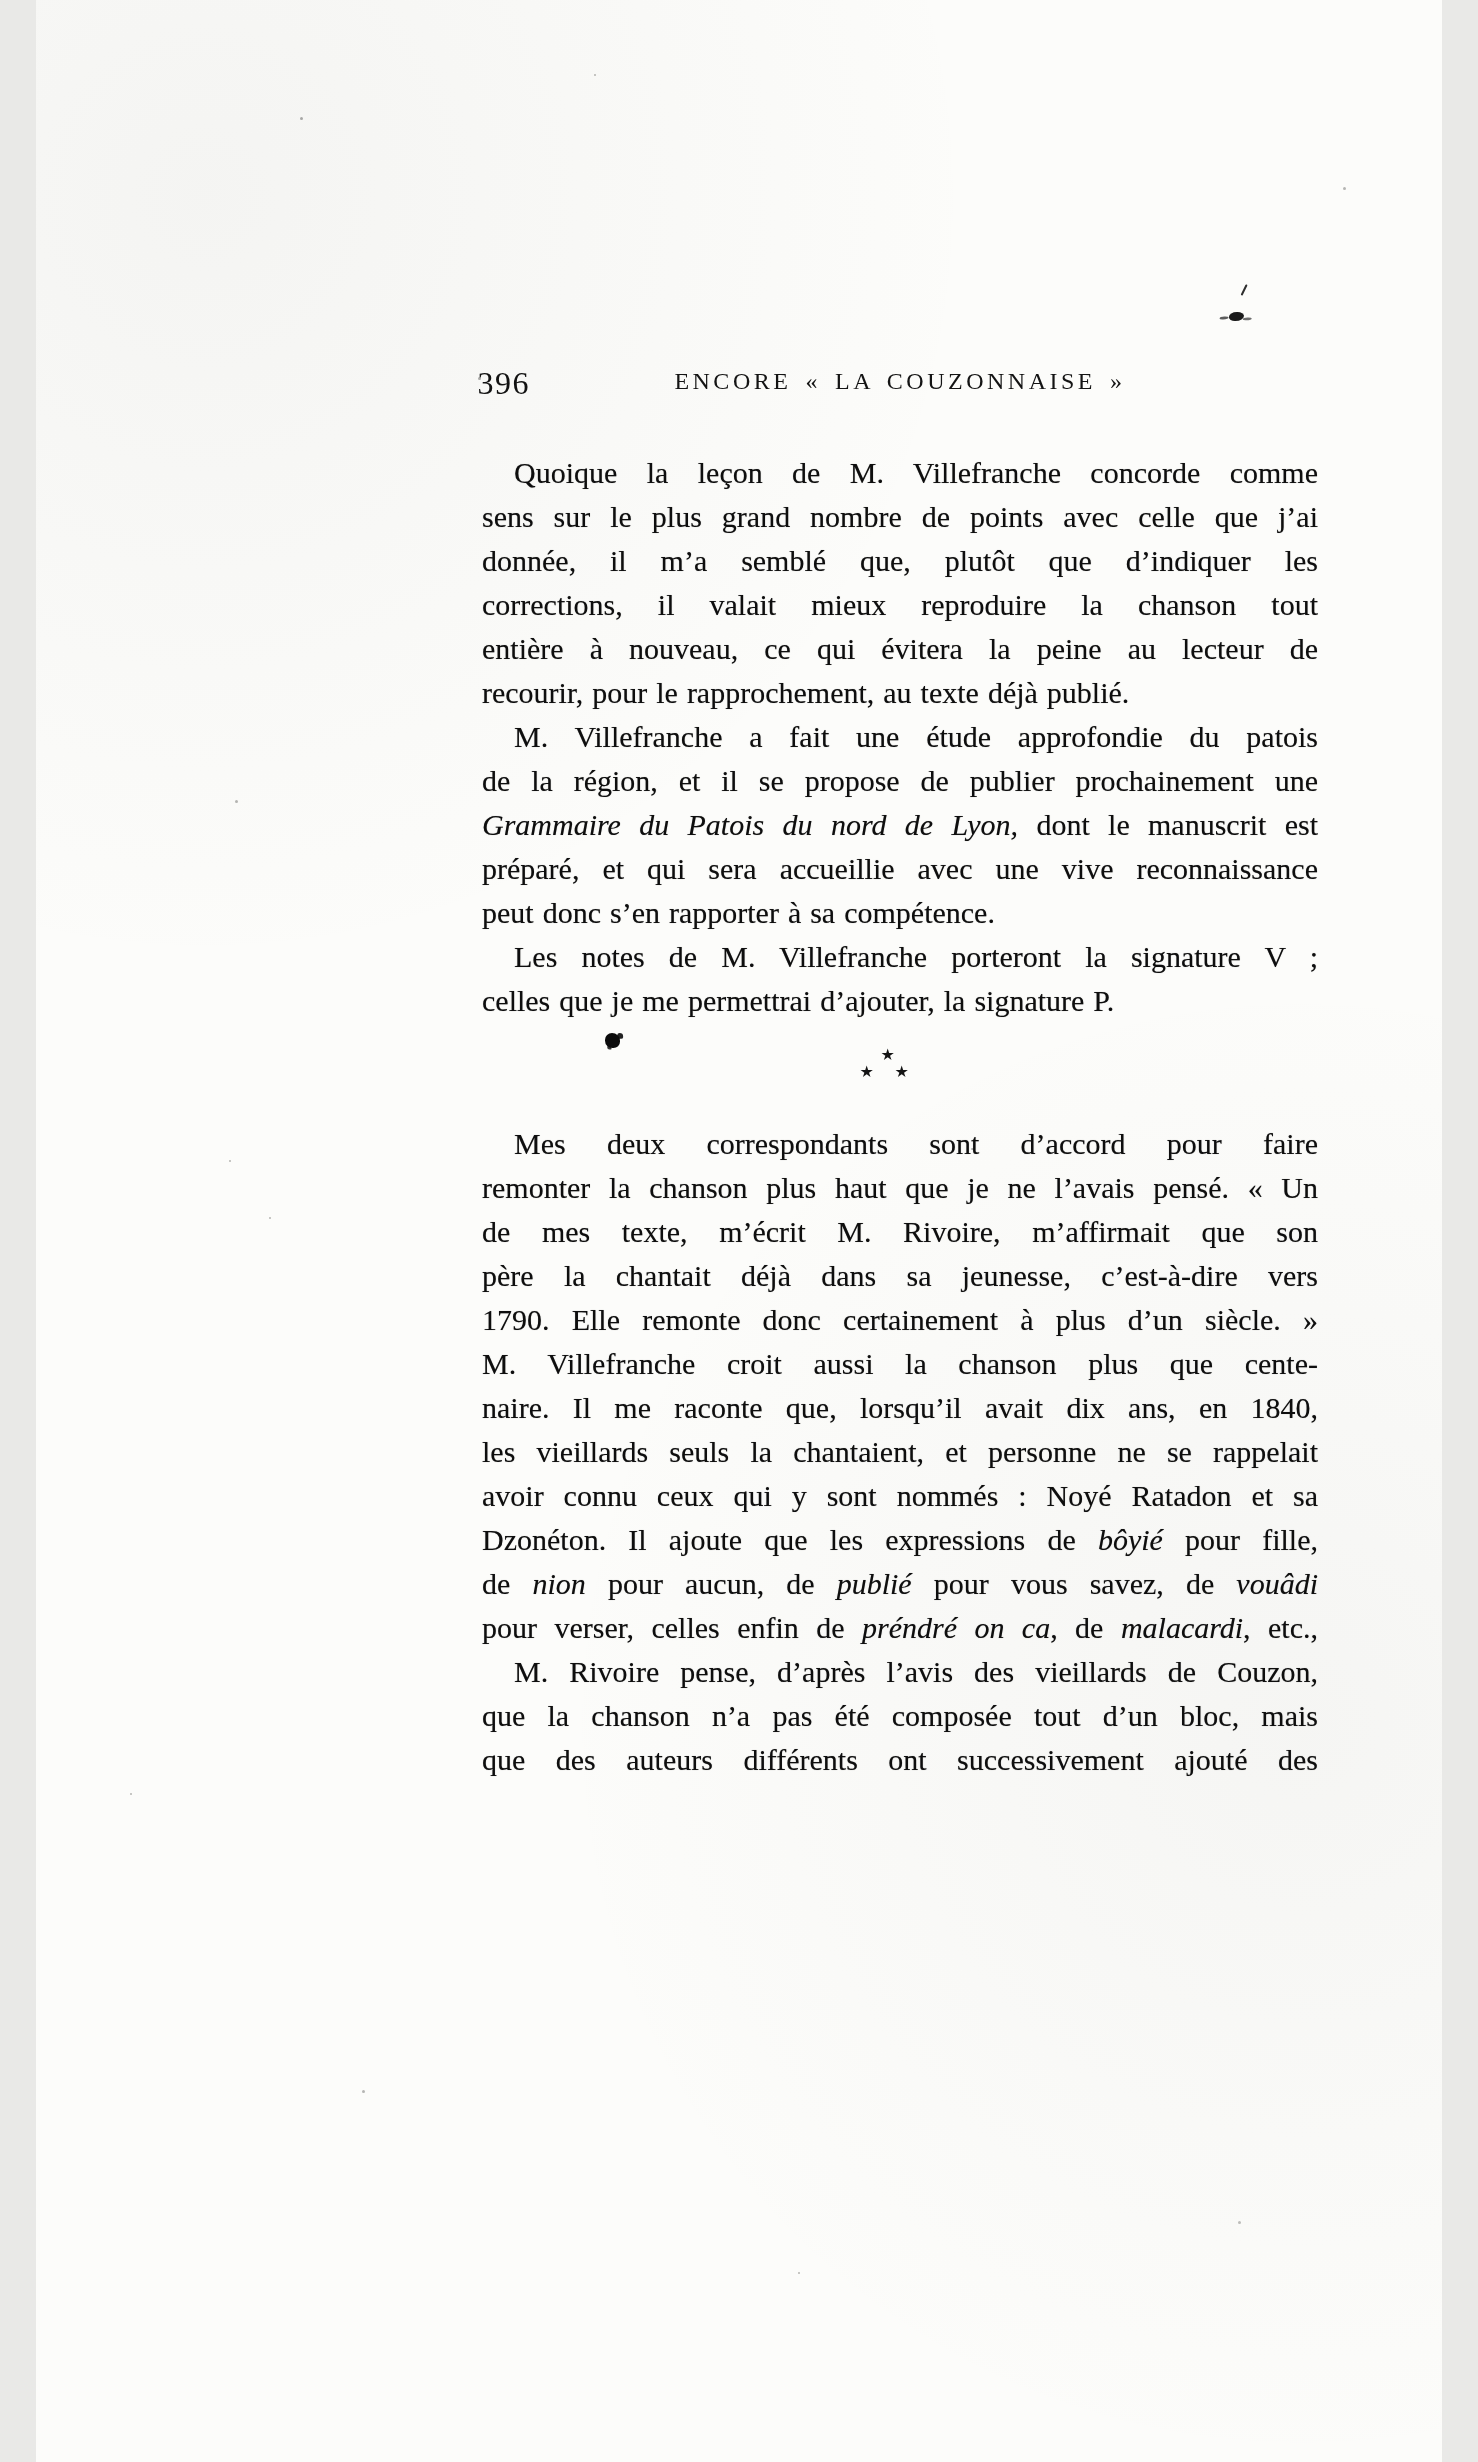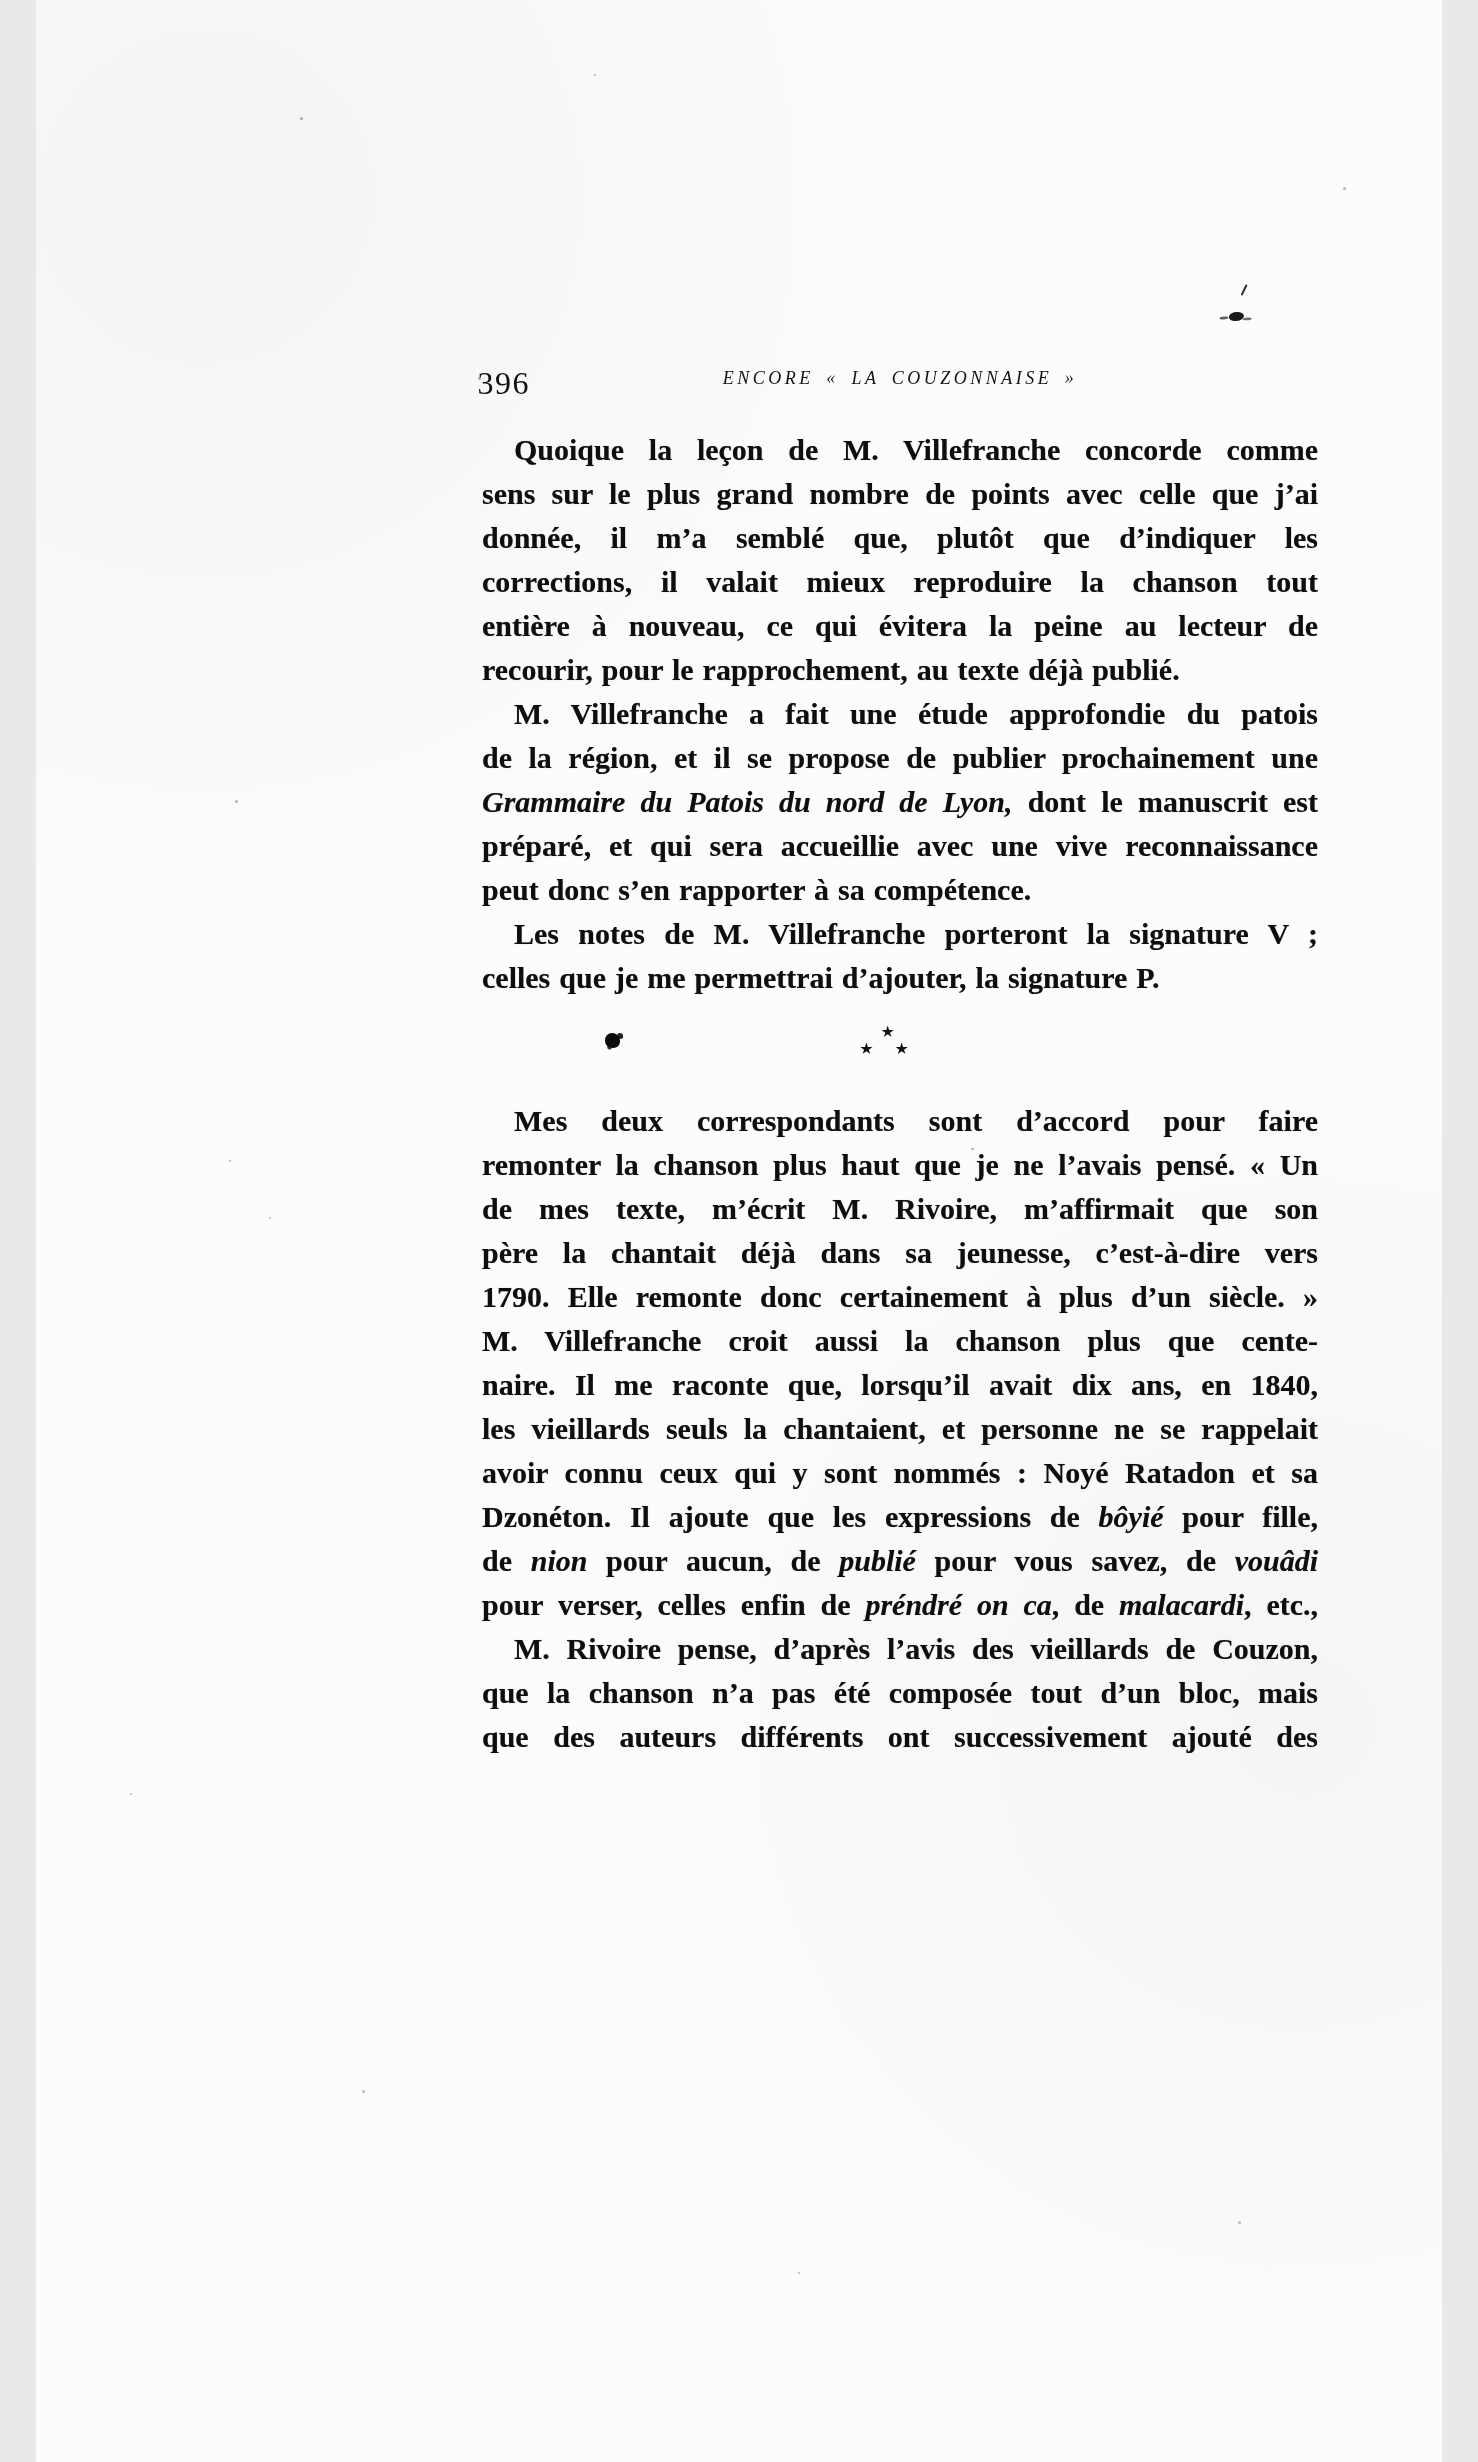--- a/index.html
+++ b/index.html
@@ -36,34 +36,32 @@
     top: 1.5px;
     font-size: 32px;
     letter-spacing: 1.5px;
     color: #121212;
   }
   .running-title {
     position: absolute;
     left: 0; right: 0;
     top: 4.6px;
     text-align: center;
-    font-size: 18px;
+    font-size: 24px;
     letter-spacing: 3.5px;
     word-spacing: 4.6px;
     color: #141414;
-    font-style: italic;
   }
 
   .body-text {
-    margin-top: 26px;
+    margin-top: 49px;
     font-size: 30px;
     line-height: 44px;
     word-spacing: 1.5px;
     text-shadow: 0 0 0.8px rgba(25,25,25,0.45);
-    font-weight: bold;
   }
 
   .para { margin: 0; }
   .ln {
     text-align: justify;
     text-align-last: justify;
     white-space: normal;
     height: 44px;
     overflow: visible;
   }

